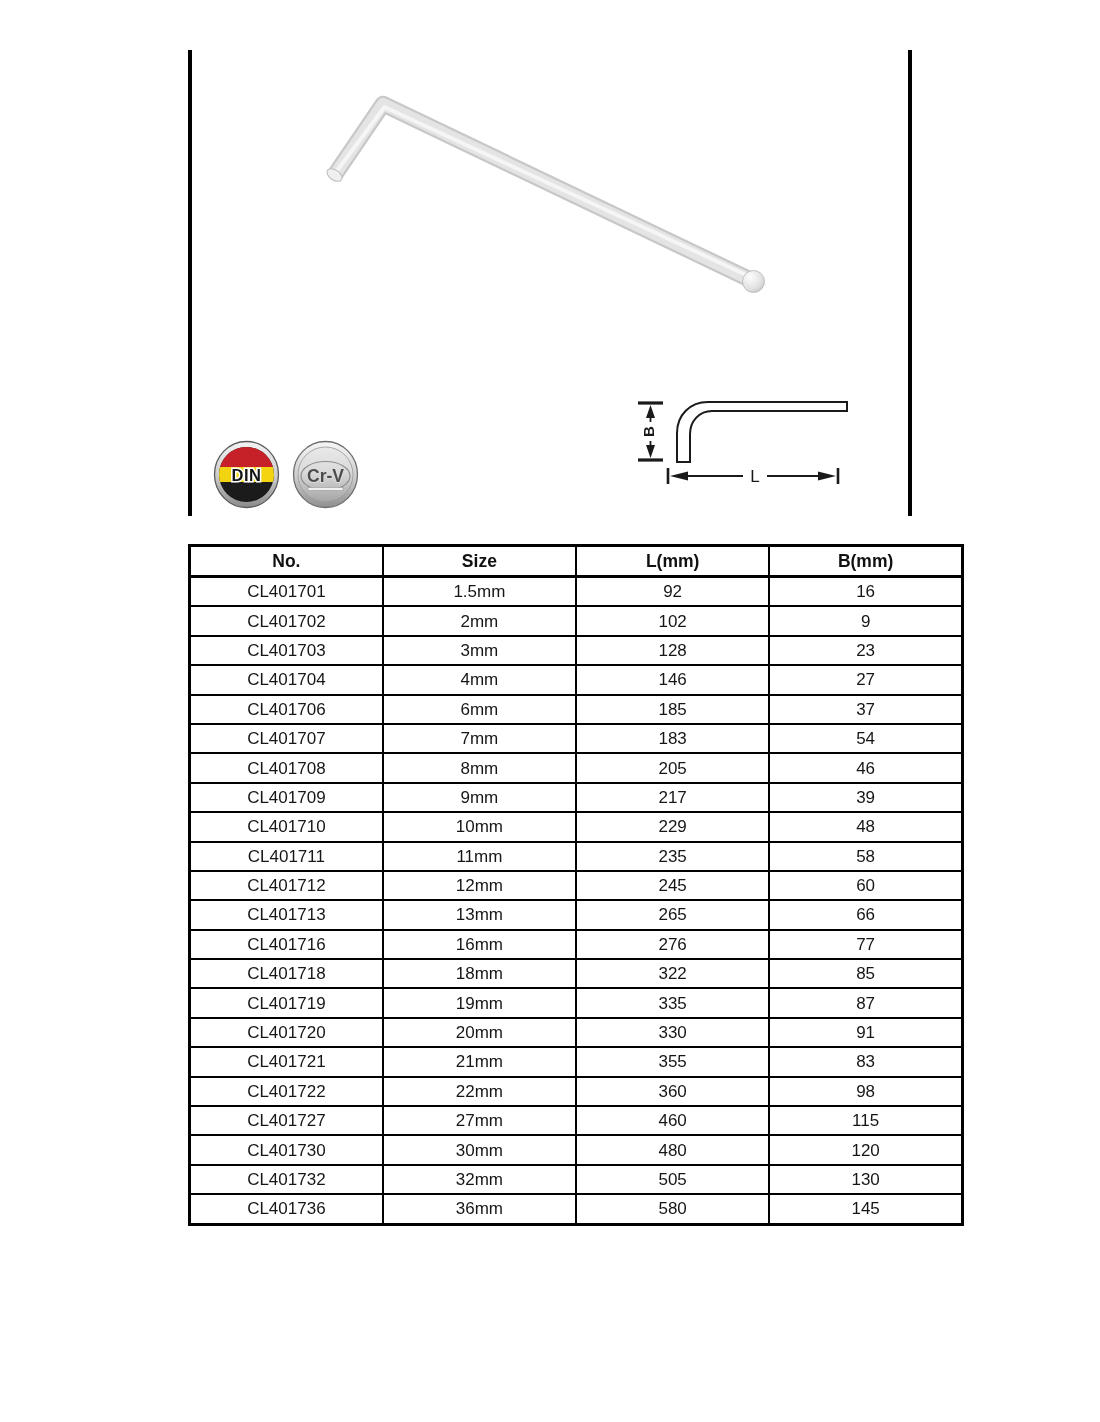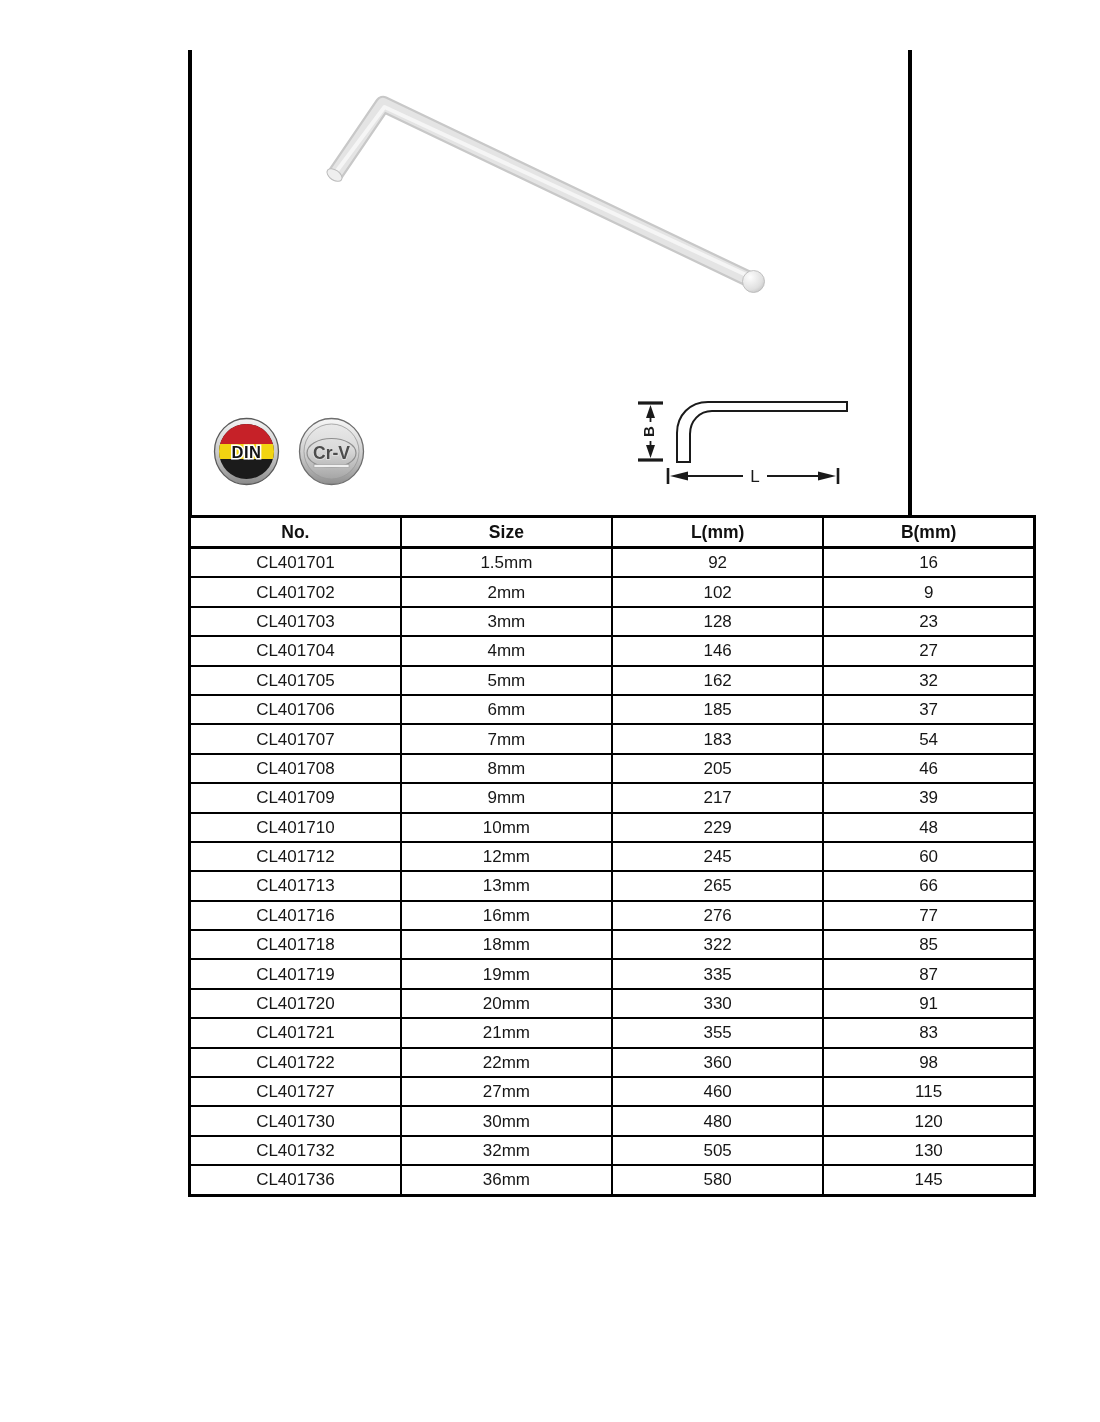--- a/index.html
+++ b/index.html
@@ -6,24 +6,24 @@
   body{
     width:1100px;height:1422px;background:#ffffff;
     font-family:"Liberation Sans",sans-serif;color:#1a1a1a;
     position:relative;overflow:hidden;
   }
   .page{position:absolute;inset:0;}
   .rule{position:absolute;background:#000;width:4px;}
   .rule-left{left:188px;top:50px;height:466px;}
   .rule-right{left:908px;top:50px;height:466px;}
   .photo{position:absolute;left:300px;top:80px;width:500px;height:240px;}
-  .badges{position:absolute;left:213px;top:417px;display:flex;gap:18px;justify-content:center;}
+  .badges{position:absolute;left:213px;top:440px;display:flex;gap:12px;justify-content:center;}
   .diagram{position:absolute;left:610px;top:388px;width:300px;height:112px;}
   .spec-table{
-    position:absolute;left:188px;top:515px;width:848px;
+    position:absolute;left:188px;top:544px;width:776px;
     border-collapse:collapse;table-layout:fixed;
     border:3px solid #000;
   }
   .spec-table th{
     border:2px solid #000;border-top:3px solid #000;border-bottom:3px solid #000;
     height:28px;font-size:17.5px;font-weight:bold;text-align:center;padding:0;
     color:#111;
   }
   .spec-table td{
     border:2px solid #000;height:27.4px;font-size:17px;text-align:center;
@@ -150,26 +150,20 @@
           <td>128</td>
           <td>23</td>
         </tr>
         <tr>
           <td>CL401704</td>
           <td>4mm</td>
           <td>146</td>
           <td>27</td>
         </tr>
         <tr>
-          <td>CL401705</td>
-          <td>5mm</td>
-          <td>162</td>
-          <td>32</td>
-        </tr>
-        <tr>
           <td>CL401706</td>
           <td>6mm</td>
           <td>185</td>
           <td>37</td>
         </tr>
         <tr>
           <td>CL401707</td>
           <td>7mm</td>
           <td>183</td>
           <td>54</td>
@@ -186,20 +180,26 @@
           <td>217</td>
           <td>39</td>
         </tr>
         <tr>
           <td>CL401710</td>
           <td>10mm</td>
           <td>229</td>
           <td>48</td>
         </tr>
         <tr>
+          <td>CL401711</td>
+          <td>11mm</td>
+          <td>235</td>
+          <td>58</td>
+        </tr>
+        <tr>
           <td>CL401712</td>
           <td>12mm</td>
           <td>245</td>
           <td>60</td>
         </tr>
         <tr>
           <td>CL401713</td>
           <td>13mm</td>
           <td>265</td>
           <td>66</td>

